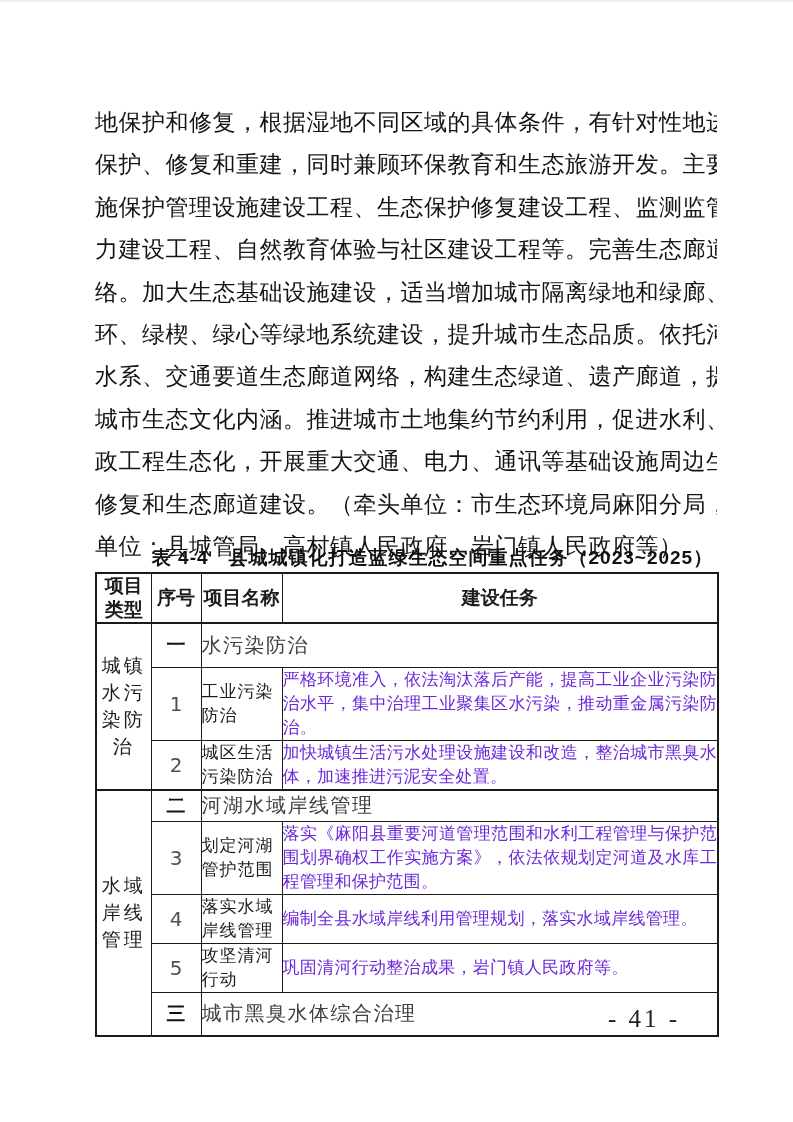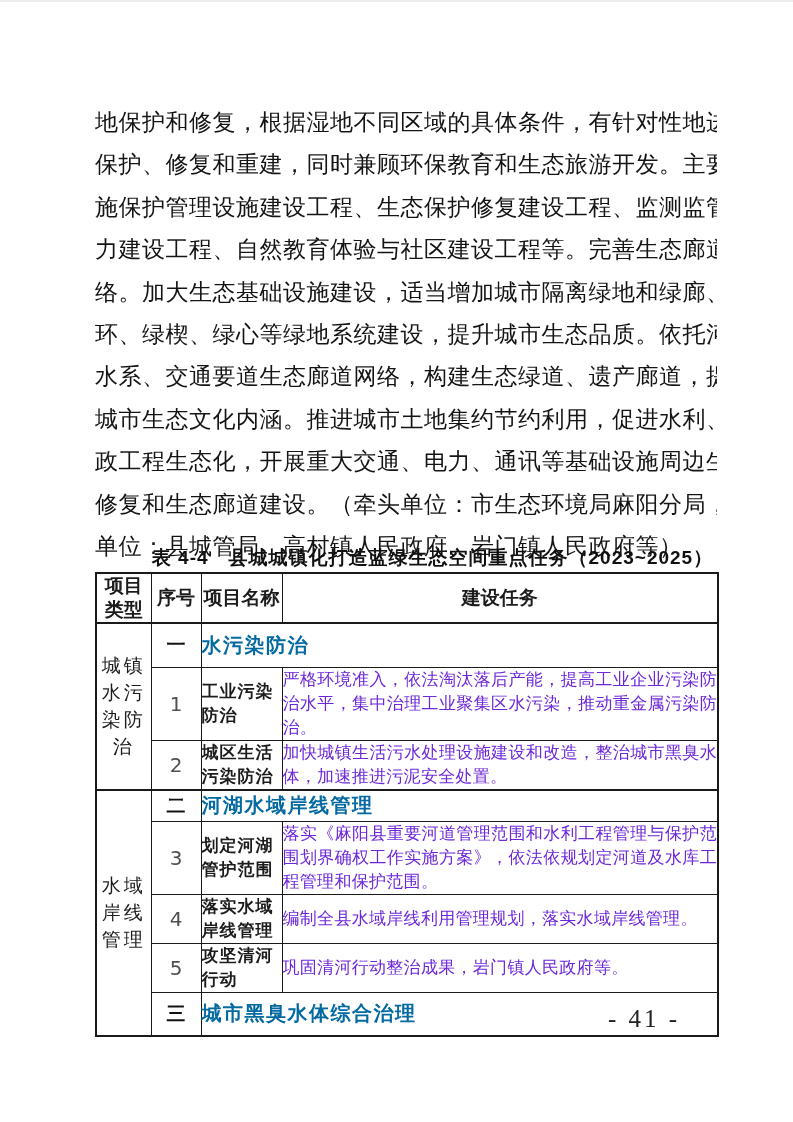--- a/index.html
+++ b/index.html
@@ -99,43 +99,42 @@
   }
   td.sec-num {
     font-family: "Liberation Sans", "DejaVu Sans", sans-serif;
     font-weight: bold;
     font-size: 19px;
     text-align: center;
     color: #111;
   }
   td.sec-title {
     font-family: "Liberation Sans", "DejaVu Sans", sans-serif;
-    font-weight: bold;
+    font-weight: normal;
     font-size: 20px;
     letter-spacing: 1.5px;
     text-align: left;
     padding-left: 10px;
-    color: #0369a1;
+    color: #404040;
   }
   td.serial-cell {
     font-family: "DejaVu Sans", "Liberation Sans", sans-serif;
     font-weight: 400;
     font-size: 20px;
     text-align: center;
     color: #4f4f4f;
   }
   td.name-cell {
     font-size: 17px;
     line-height: 24px;
     letter-spacing: 1px;
     white-space: pre-line;
     padding: 2px 7px;
     text-align: left;
     color: #1c1c1c;
-    font-weight: bold;
   }
   td.task-cell {
     font-size: 17px;
     line-height: 24px;
     letter-spacing: 0.3px;
     padding: 3px 8px;
     text-align: justify;
     color: #6d28d9;
   }
 

